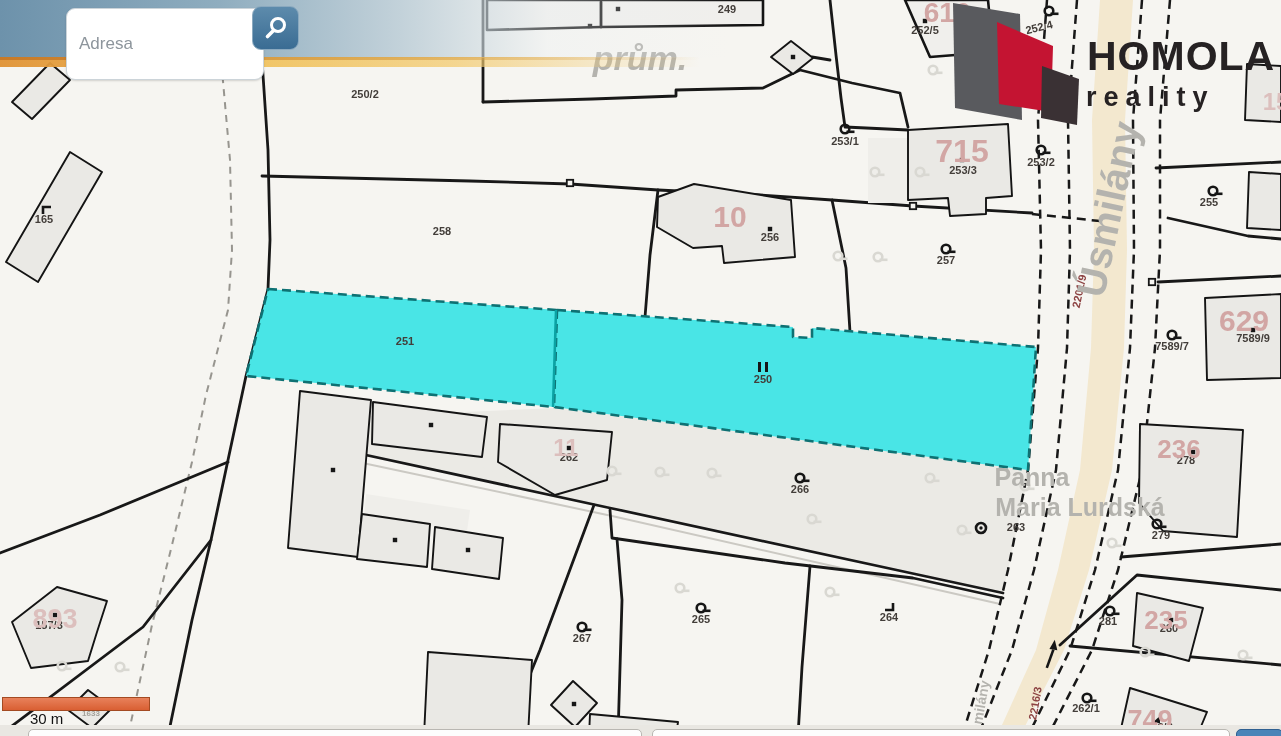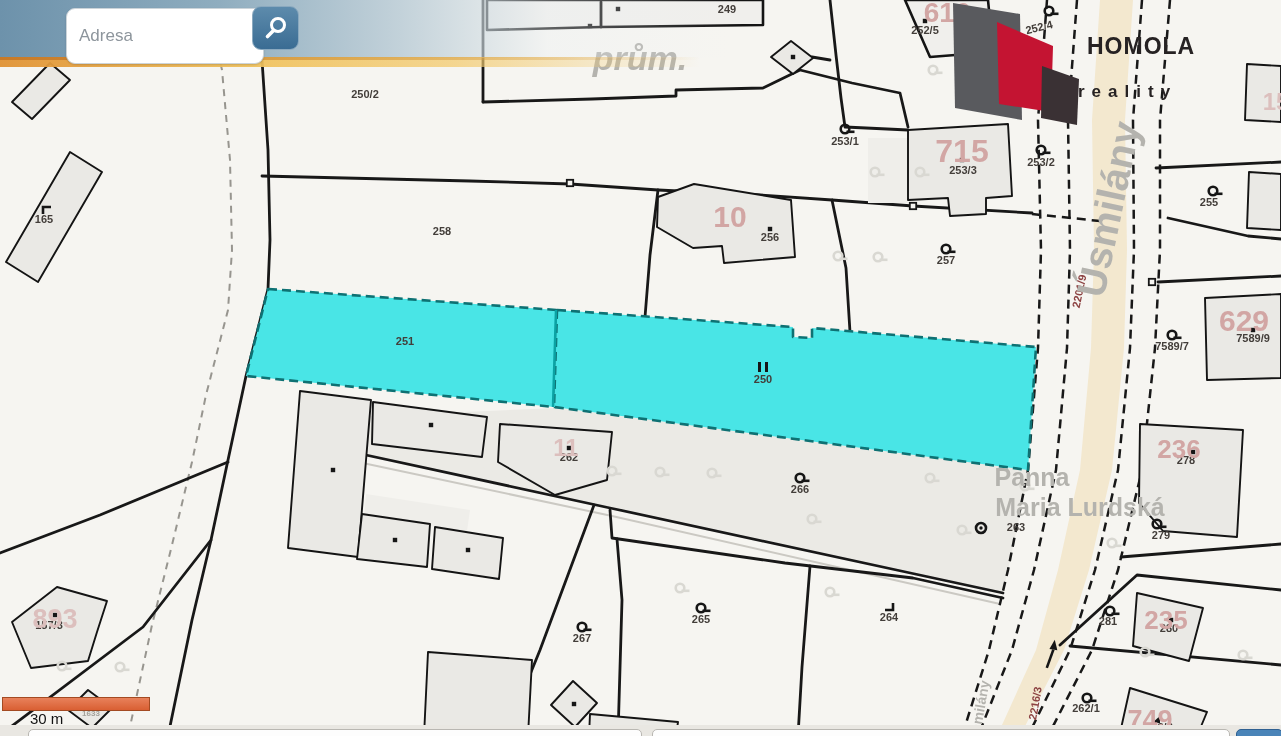--- a/index.html
+++ b/index.html
@@ -37,31 +37,31 @@
 
   
   .blue-panel{position:absolute;left:0;top:0;width:730px;height:58px;z-index:2;
     background:linear-gradient(90deg,#6d92ab 0%,#8fadbf 30%,#c3d2da 55%,rgba(235,240,243,.35) 75%,rgba(246,245,241,0) 100%)}
   .orange-band{position:absolute;left:0;top:57px;width:700px;height:10px;z-index:2;
     background:linear-gradient(90deg,rgba(224,146,52,.95),rgba(240,193,92,.95) 35%,rgba(243,203,112,.75) 65%,rgba(246,210,130,0))}
   .orange-band-edge{position:absolute;left:0;top:57px;width:700px;height:3px;z-index:3;
     background:linear-gradient(90deg,rgba(198,120,38,.95),rgba(216,160,70,.8) 50%,rgba(220,170,90,0))}
 
   .search-input{position:absolute;left:66px;top:8px;width:172px;height:38px;z-index:4;
-    border:1px solid #ccd4d9;border-radius:9px;padding:8px 12px;font-size:17px;color:#444;
+    border:1px solid #ccd4d9;border-radius:9px;padding:16px 12px;font-size:17px;color:#444;
     font-family:"Liberation Sans",sans-serif;outline:none;box-shadow:0 1px 2px rgba(0,0,0,.15)}
   .search-input::placeholder{color:#8d959c}
   .search-btn{position:absolute;left:252px;top:6px;width:47px;height:44px;z-index:4;cursor:pointer;
     border:1px solid #8aa9bf;border-radius:9px;background:linear-gradient(180deg,#5d8bac,#3a6c93);
     display:flex;align-items:center;justify-content:center}
 
   .logo{position:absolute;left:950px;top:0;width:331px;height:132px;z-index:4;pointer-events:none}
-  .logo-title{position:absolute;left:137px;top:33px;font-size:23px;font-weight:800;color:#262223;
+  .logo-title{position:absolute;left:137px;top:33px;font-size:41px;font-weight:800;color:#262223;
     letter-spacing:1px;white-space:nowrap}
-  .logo-sub{position:absolute;left:128px;top:82px;font-size:17px;font-weight:700;color:#262223;
+  .logo-sub{position:absolute;left:136px;top:82px;font-size:27px;font-weight:700;color:#262223;
     letter-spacing:7px;white-space:nowrap}
 
   .scale-bar{position:absolute;left:2px;top:697px;width:146px;height:12px;z-index:4;
     background:linear-gradient(180deg,#e8815b,#d95f33);border:1px solid #a34a22}
   .scale-label{position:absolute;left:30px;top:710px;z-index:4;font-size:15px;color:#121212}
 
   .toolbar{position:absolute;left:0;top:725px;width:1281px;height:11px;background:#e9e7e2;z-index:5}
   .tb-box{position:absolute;top:729px;height:14px;background:#fdfdfd;border:1px solid #b9b7b2;
     border-radius:5px;z-index:6}
   .tb1{left:28px;width:612px} .tb2{left:652px;width:576px}

